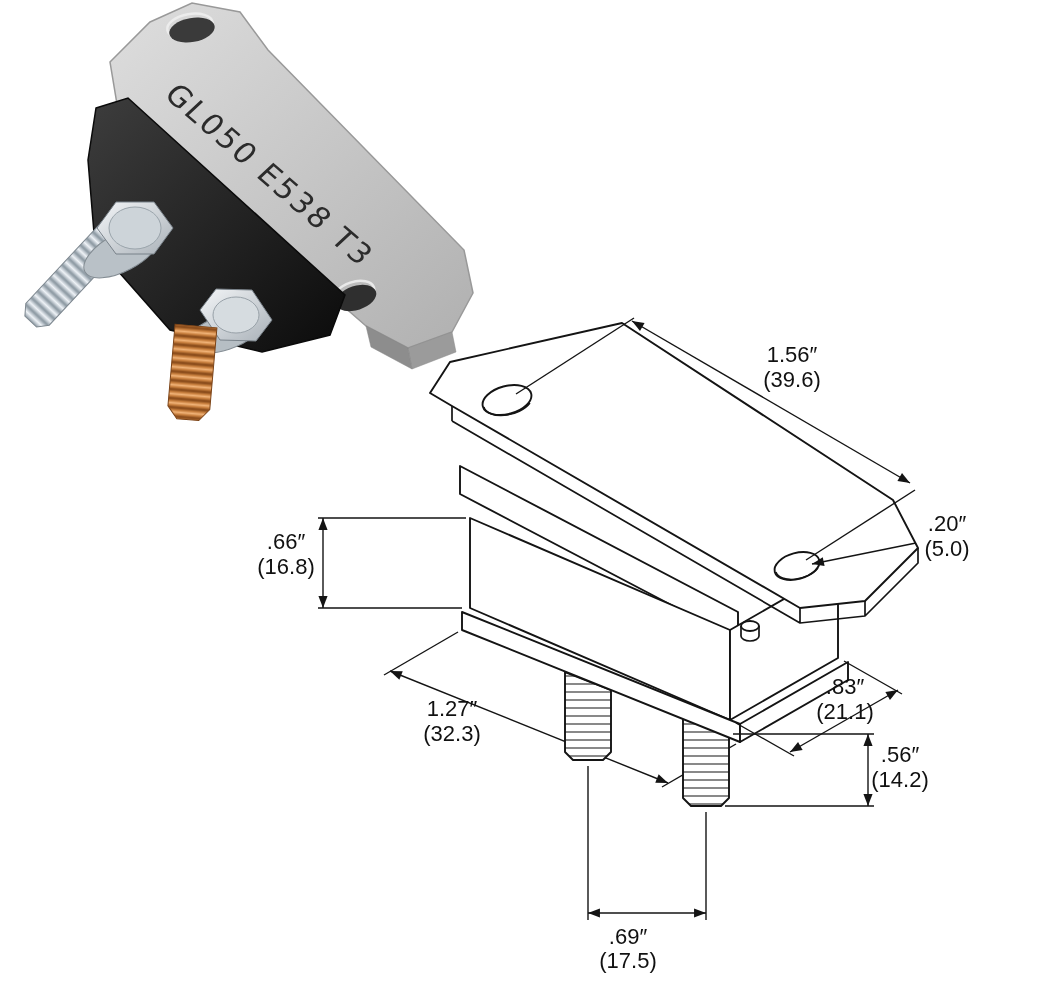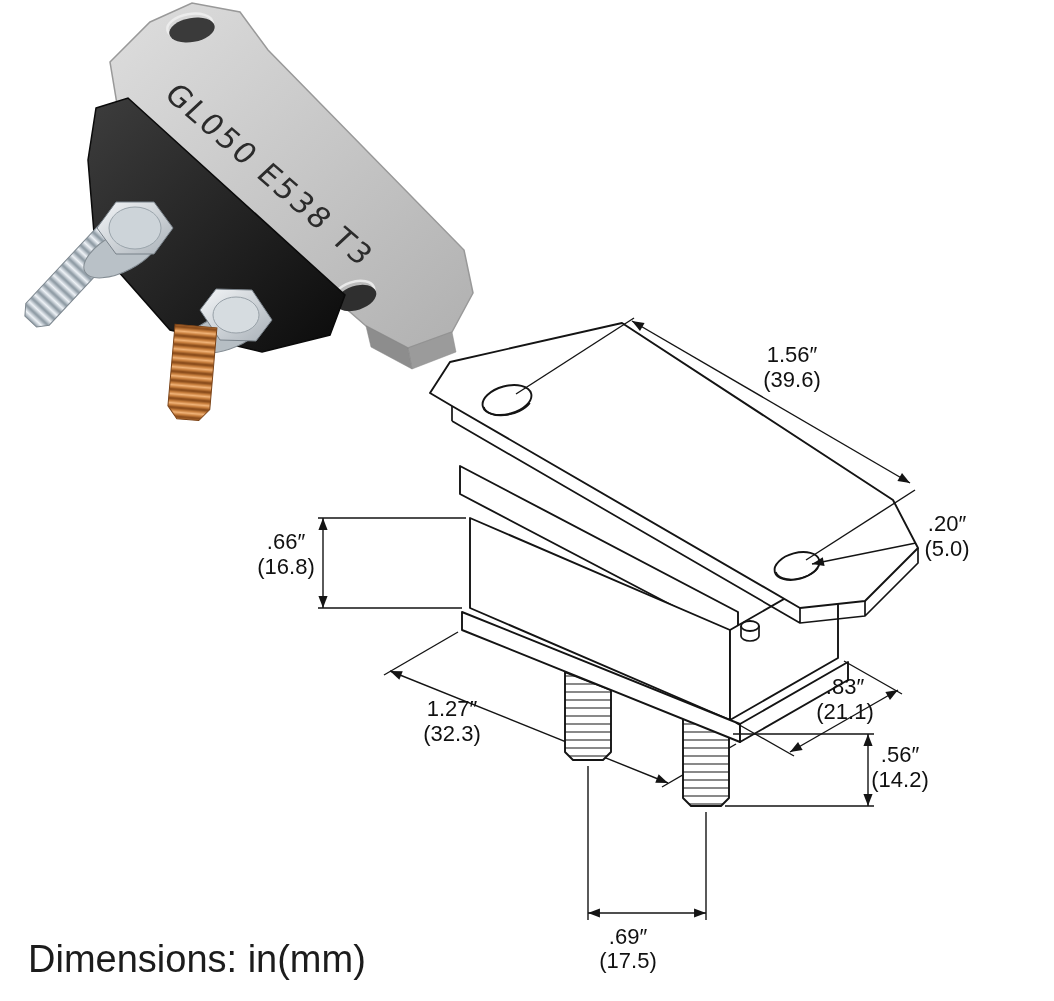--- a/index.html
+++ b/index.html
@@ -161,14 +161,13 @@
 
     <g>
       <path class="dimln" d="M 588,766 L 588,920 M 706,812 L 706,920"></path>
       <path class="dimln" d="M 588,913 L 706,913" marker-start="url(#arr)" marker-end="url(#arr)"></path>
       <text class="dim" text-anchor="middle" x="628" y="944">.69″</text>
       <text class="dim" text-anchor="middle" x="628" y="968">(17.5)</text>
     </g>
   </g>
 </svg>
 
-<div class="footer">Dimensions: in(mm)</div>
 </div>
 
 </body></html>

